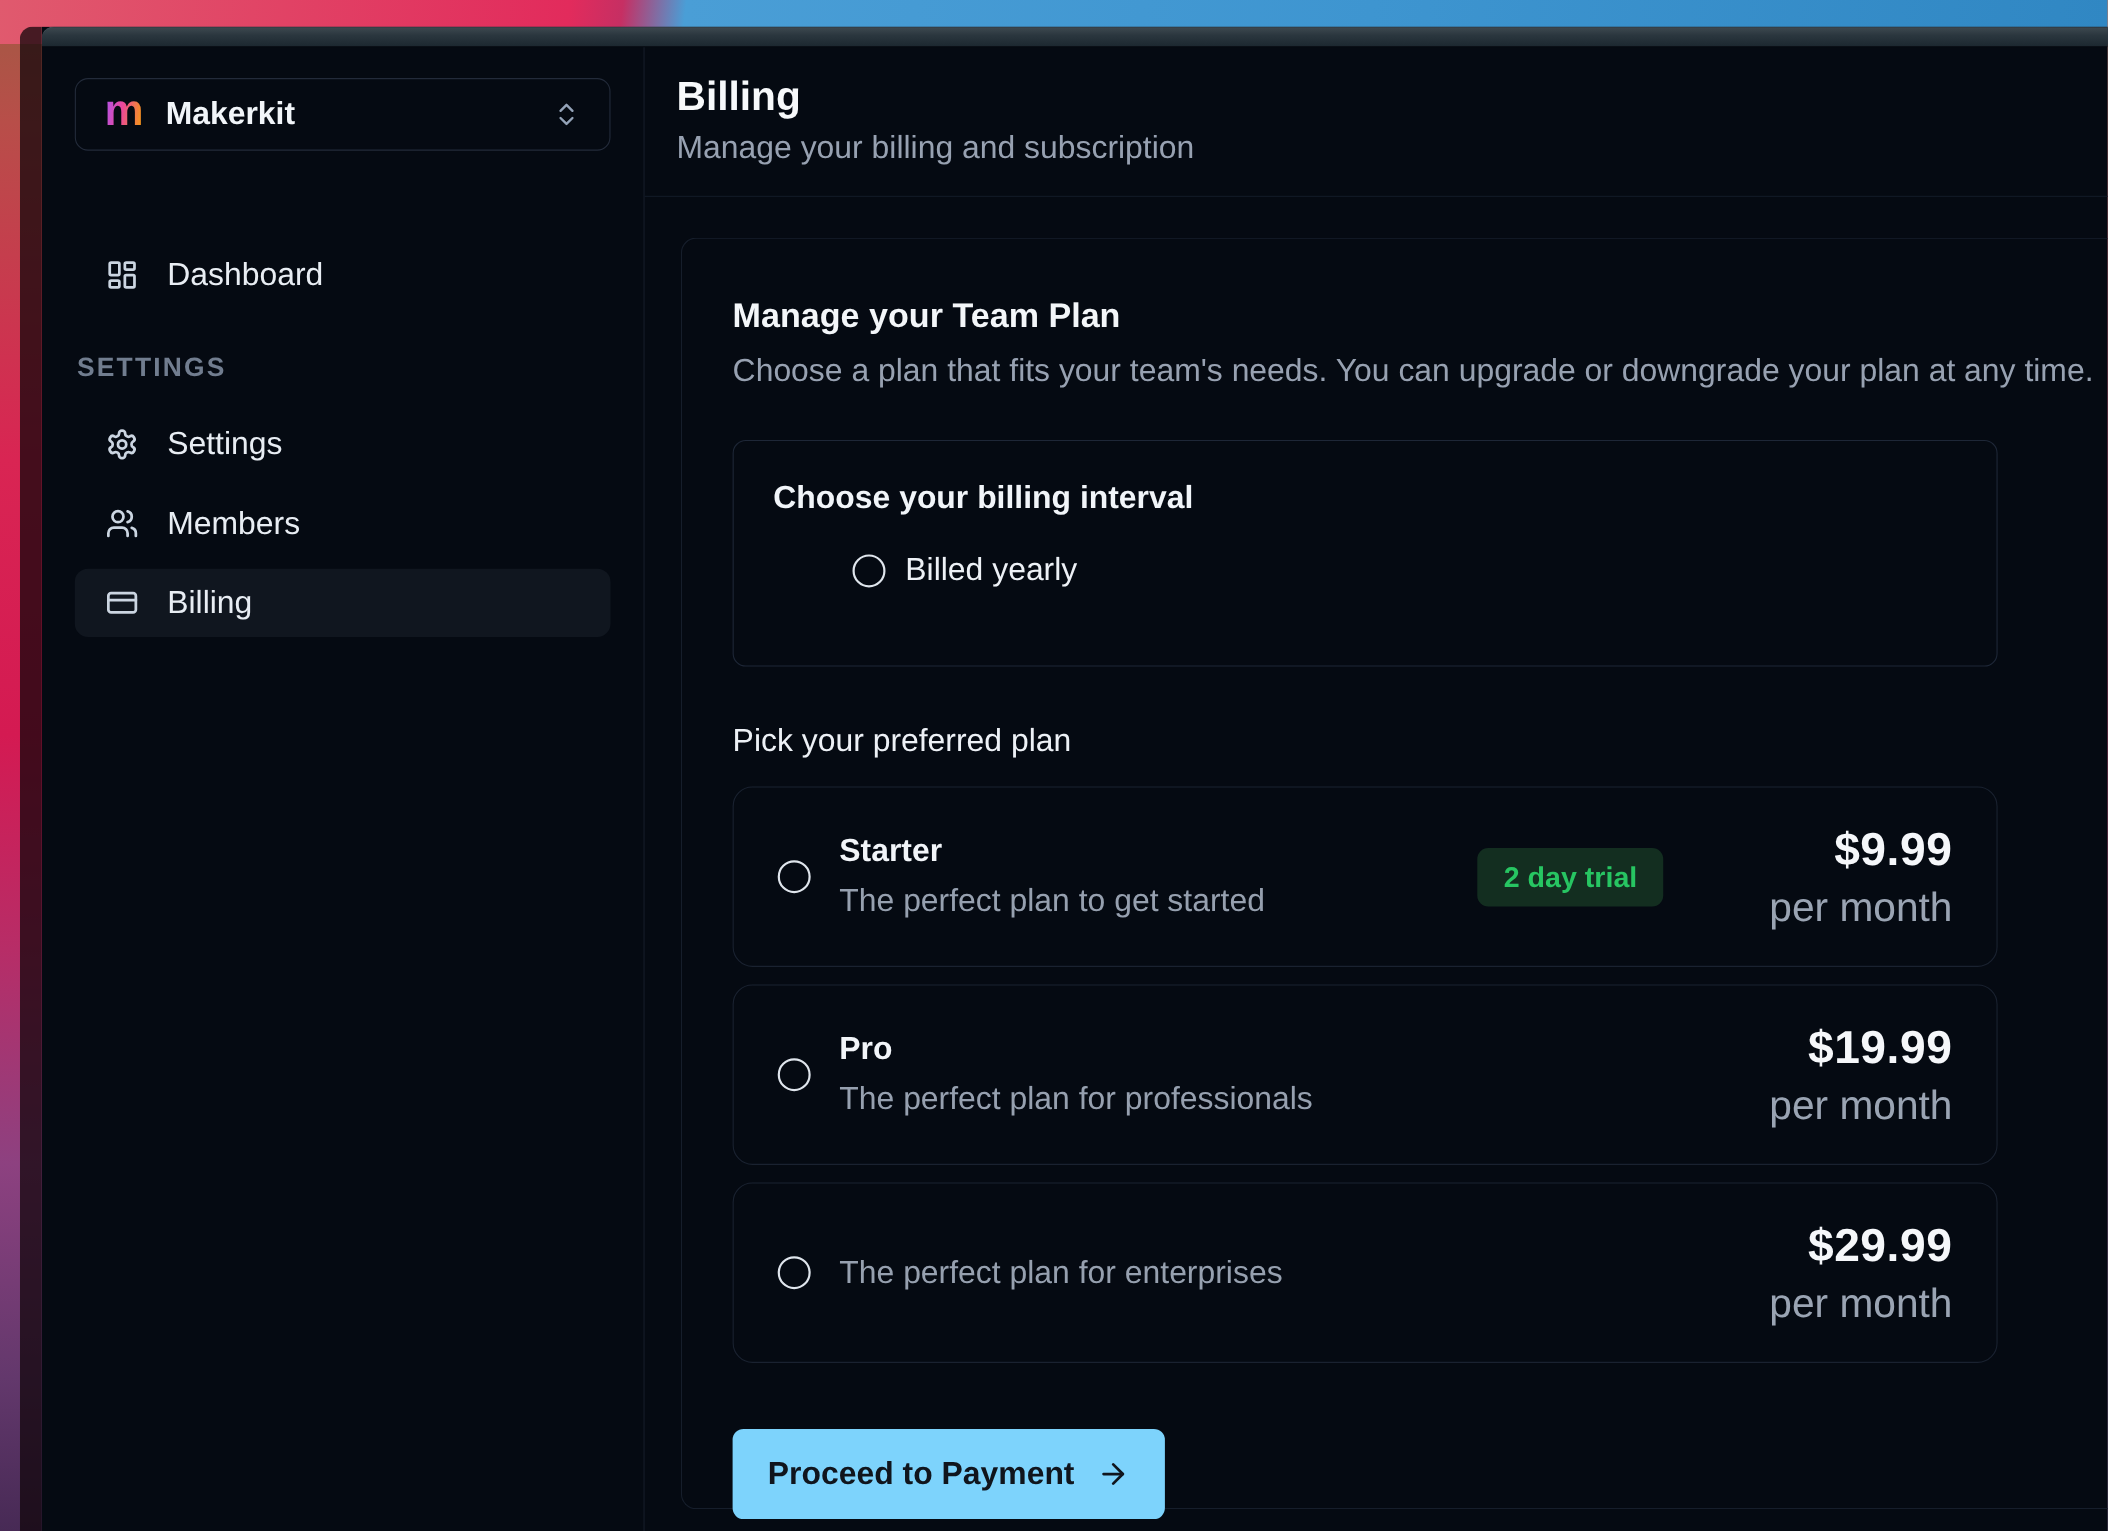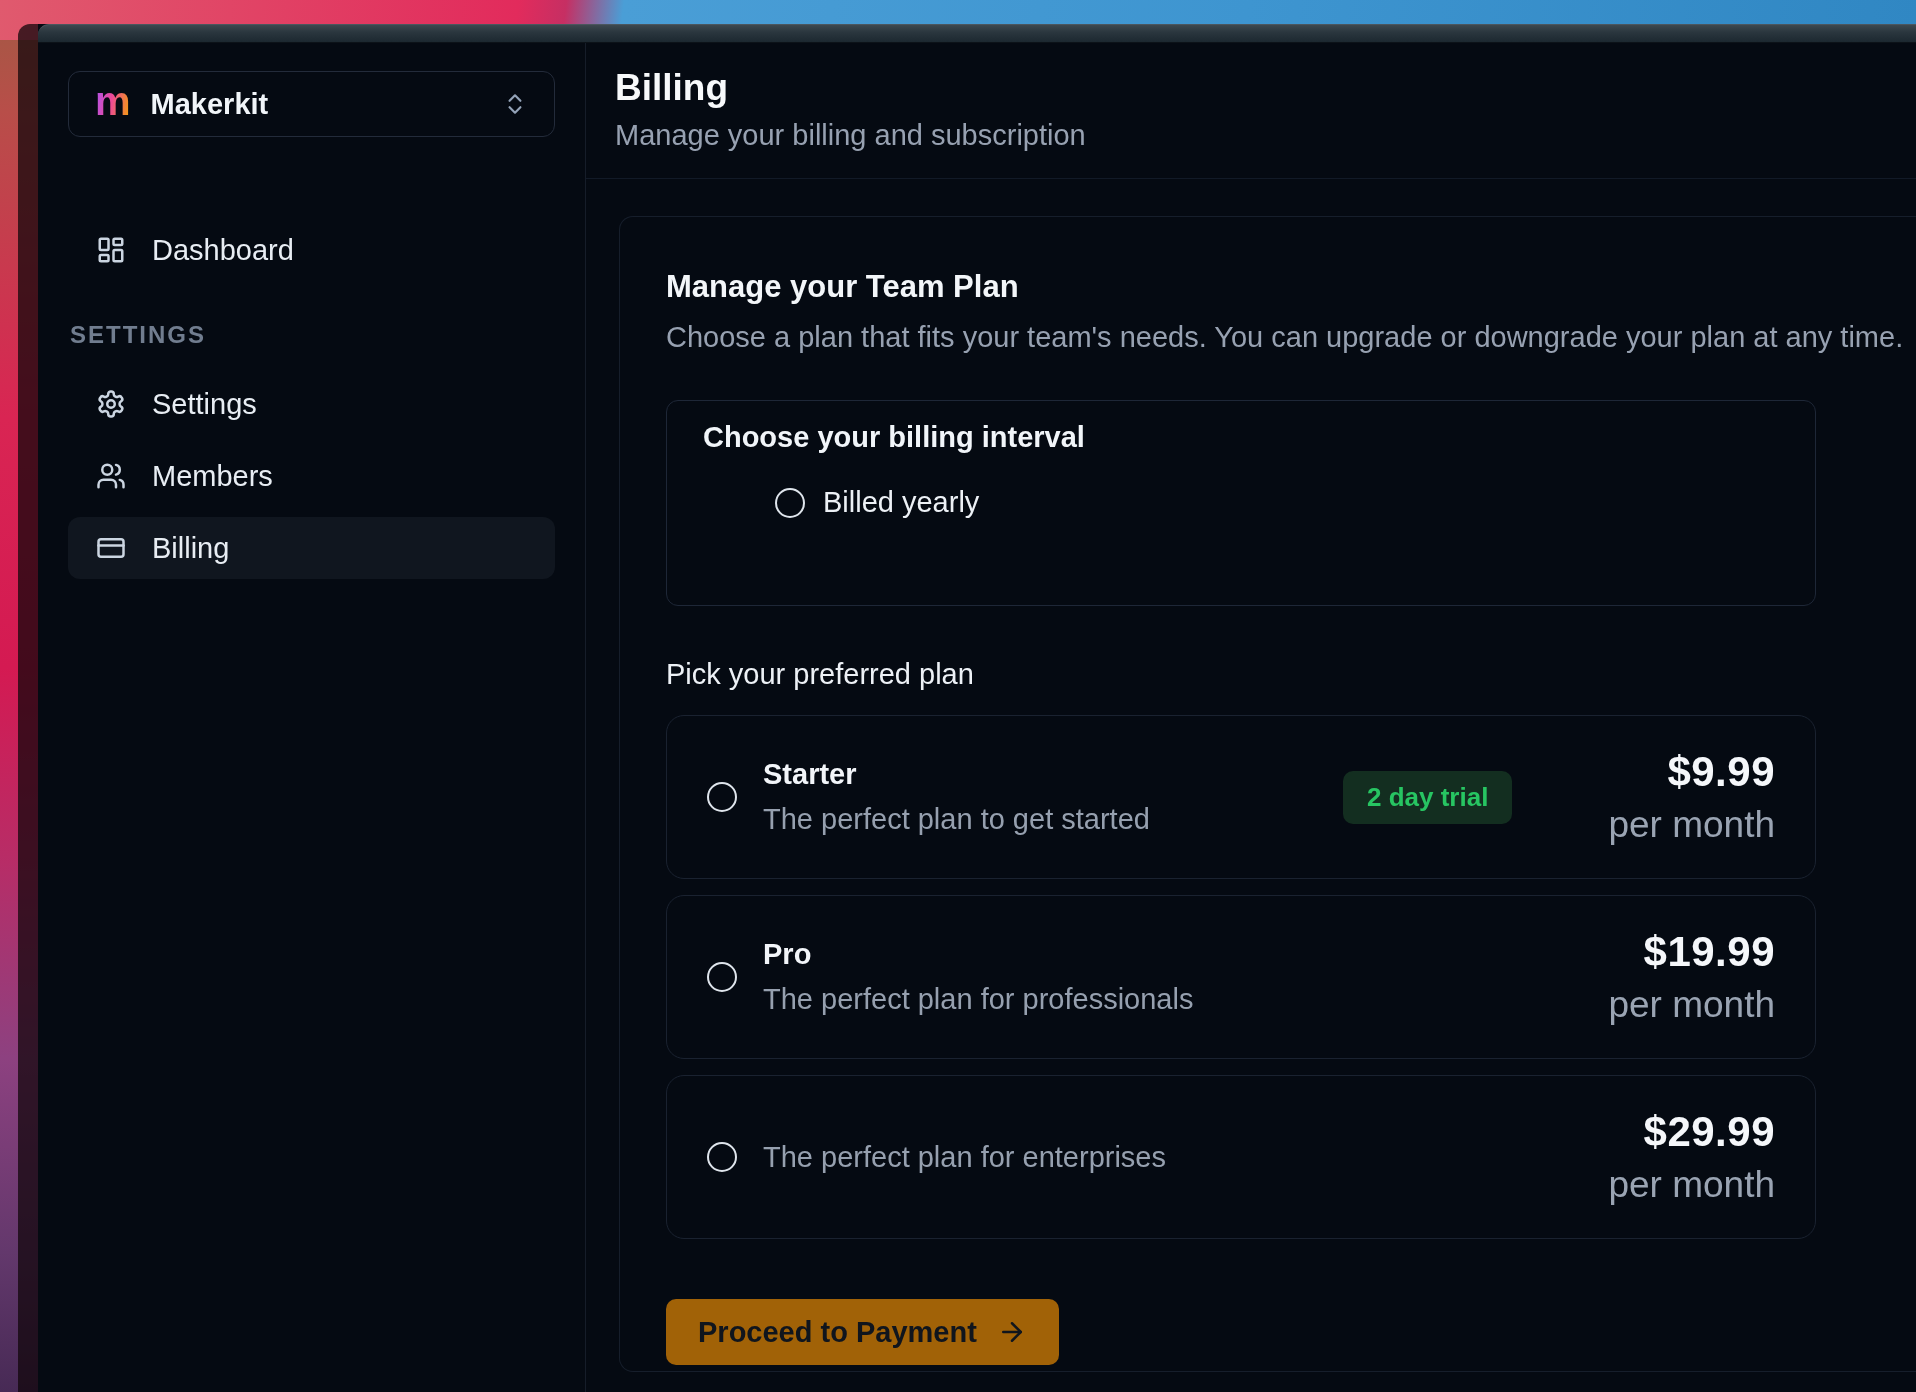--- a/index.html
+++ b/index.html
@@ -78,21 +78,21 @@
     padding:52px 0 0 46px;
     position:relative;
   }
   .card-title{ font-size:31px; font-weight:700; color:#f3f6f9; }
   .card-subtitle{ font-size:29px; color:#97a1b1; margin-top:16px; white-space:nowrap; }
 
   .inner{ width:1150px; }
   .interval-card{
     margin-top:46px;
     border:1px solid #1e2737; border-radius:12px;
-    padding:20px 36px 38px 36px; height:206px;
+    padding:36px 36px 38px 36px; height:206px;
   }
   .interval-label{ font-size:29px; font-weight:600; color:#f1f5f9; }
   .interval-opts{ display:flex; align-items:center; margin-top:32px; }
   .opt{ display:inline-flex; align-items:center; gap:18px; background:transparent; border:none; color:#edf1f6; font-family:inherit; font-size:29px; cursor:pointer; }
   .opt.selected{
     border:2px solid #dbe2ea; border-radius:12px;
     background:#0e141d; padding:15px 28px;
   }
   .opt .cicon{ display:flex; color:#f1f5f9; }
   .opt.plain{ margin-left:72px; }
@@ -119,23 +119,23 @@
     font-size:26px; font-weight:600;
     padding:11px 24px; border-radius:10px; white-space:nowrap;
   }
   .price-stack{ text-align:right; }
   .price{ font-size:42px; font-weight:700; color:#f5f7fa; letter-spacing:0.5px; }
   .period{ font-size:37px; color:#9aa4b3; margin-top:8px;margin-left:40px; }
 
   .cta{
     margin-top:44px;
     display:inline-flex; align-items:center; gap:20px;
-    background:#a16207; color:#10151d;
+    background:#7dd3fc; color:#10151d;
     border:none; border-radius:10px;
-    padding:0 32px; height:66px;
+    padding:0 32px; height:82px;
     font-family:inherit; font-size:29px; font-weight:600;
     cursor:pointer;
   }
   .cta .aicon{ display:flex; color:#10151d; }
   svg{ display:block; }
 </style>
 </head>
 <body>
 
 <div class="desktop-top"></div>

